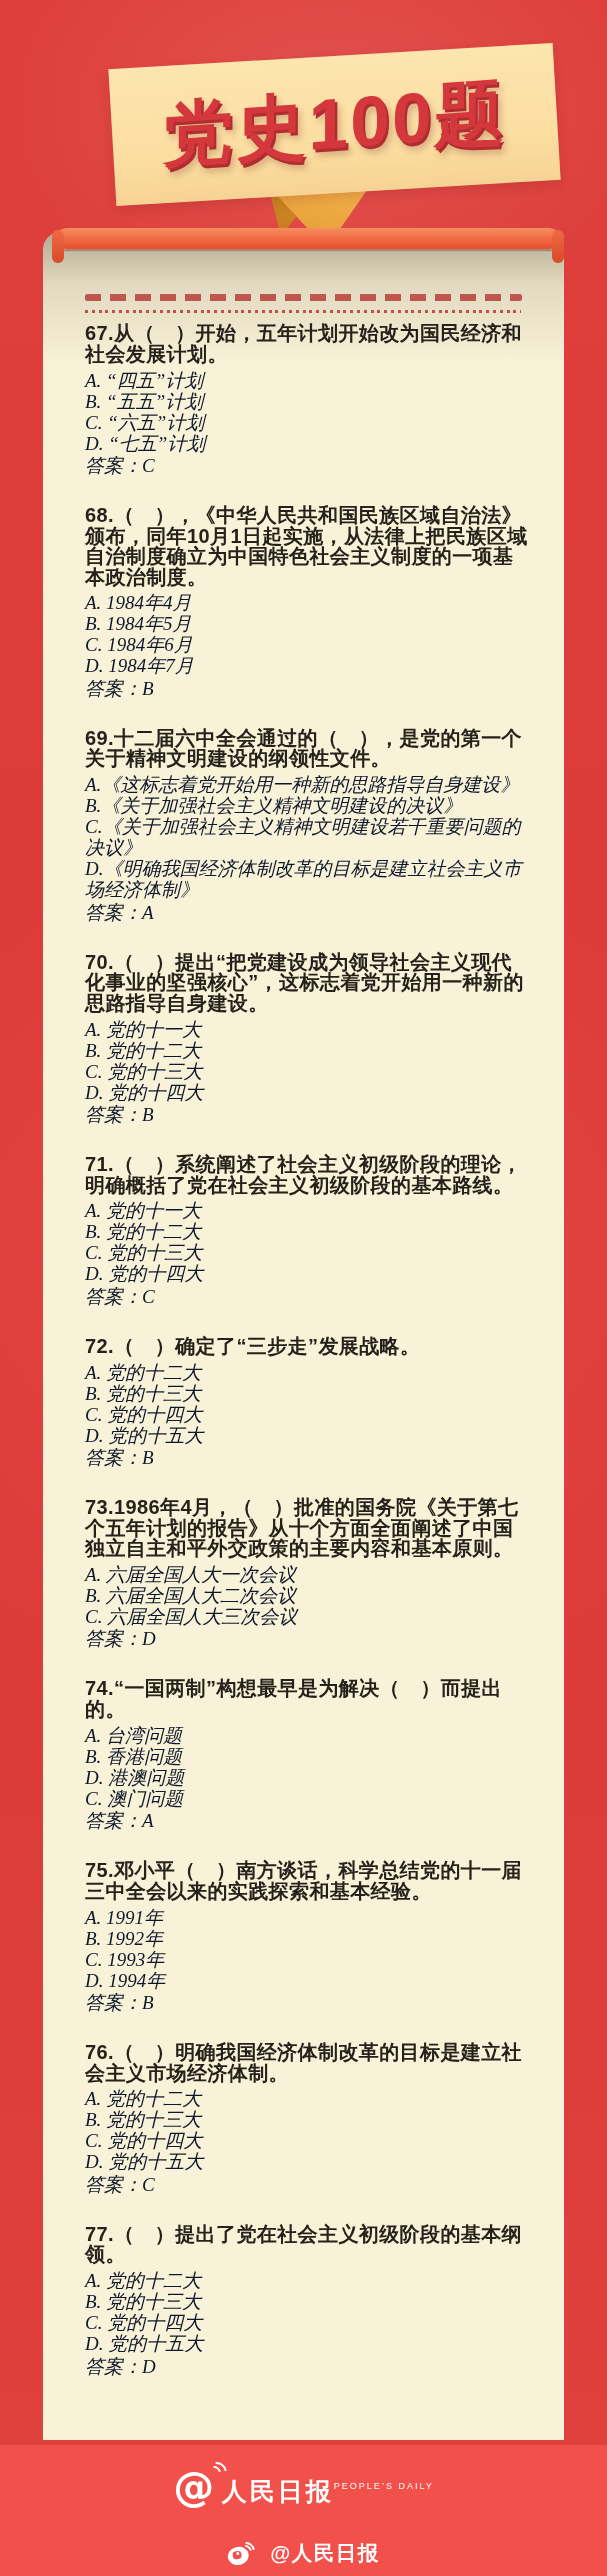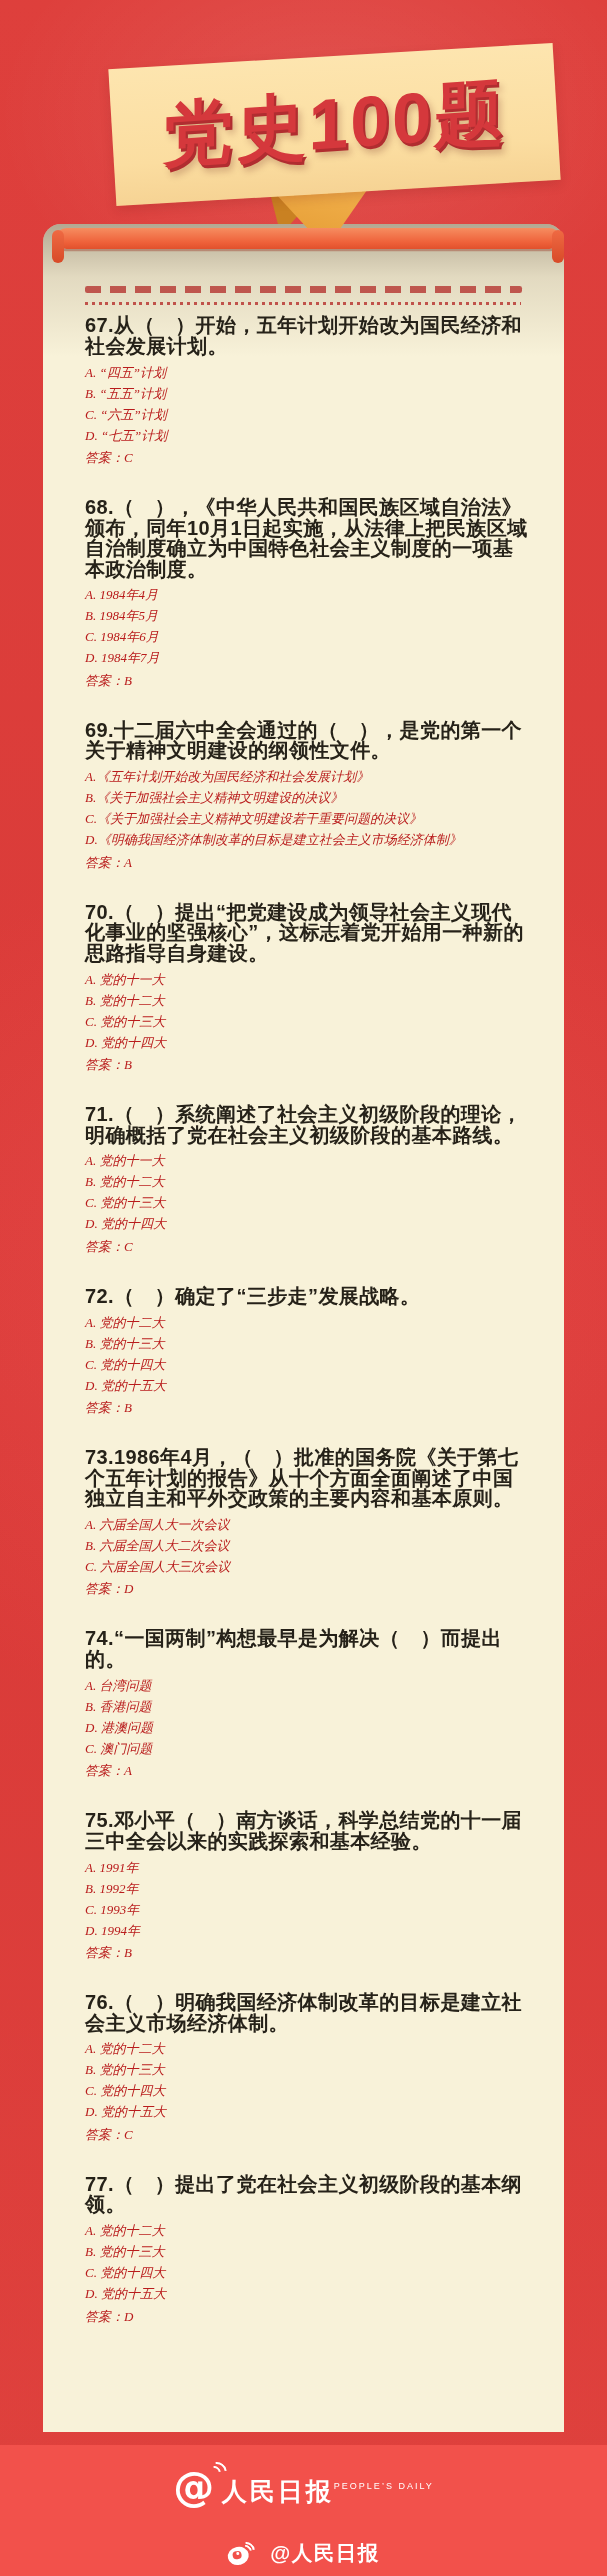--- a/index.html
+++ b/index.html
@@ -53,21 +53,21 @@
   }
   .rod::before,.rod::after{
     content:"";position:absolute;top:2.3px;width:11.4px;height:33px;border-radius:6px;
     background:linear-gradient(180deg,#ef6a43,#d84a28);
   }
   .rod::before{left:-3.8px;}
   .rod::after{right:-3.8px;}
 
   
   .paper{
-    position:absolute;left:43px;top:224px;width:521px;height:2208px;
+    position:absolute;left:43px;top:232px;width:521px;height:2208px;
     background:#f8f2d9;border-radius:18px 18px 0 0;z-index:2;
   }
   .paper-shade{
     position:absolute;left:0;right:0;top:0;height:133px;border-radius:18px 18px 0 0;
     background:linear-gradient(180deg,rgba(110,96,76,0.50) 0%,rgba(170,155,128,0.28) 40%,rgba(248,242,217,0) 100%);
     pointer-events:none;
   }
   .dash-line{
     margin:62px 42px 0 42px;height:6.8px;
     background:repeating-linear-gradient(90deg,#c5413e 0 16px,transparent 16px 25px);
@@ -79,21 +79,21 @@
   }
   .content{padding:10.6px 36px 0 42px;position:relative;}
 
   .q{margin-bottom:29px;}
   .stem{
     font-size:20px;line-height:20.5px;font-weight:700;color:#262219;
     letter-spacing:0.4px;
     font-family:"Liberation Sans","DejaVu Sans",sans-serif;
   }
   .opt,.ans{
-    font-size:13px;line-height:21px;color:#b91c1c;
+    font-size:19px;line-height:21px;color:#0f172a;
     font-family:"Liberation Serif","DejaVu Serif",serif;
     font-style:italic;
   }
   .opts{margin-top:5.3px;}
   .ans{margin-top:1.5px;}
 
   
   .footer{
     position:absolute;left:0;top:2445px;width:607px;height:131px;
     background:#f2514b;z-index:5;
@@ -168,21 +168,21 @@
           <div class="opt">B. 1984年5月</div>
           <div class="opt">C. 1984年6月</div>
           <div class="opt">D. 1984年7月</div>
         </div>
         <div class="ans">答案：B</div>
       </div>
 
       <div class="q">
         <div class="stem">69.十二届六中全会通过的（　），是党的第一个关于精神文明建设的纲领性文件。</div>
         <div class="opts">
-          <div class="opt">A.《五年计划开始改为国民经济和社会发展计划》</div>
+          <div class="opt">A.《这标志着党开始用一种新的思路指导自身建设》</div>
           <div class="opt">B.《关于加强社会主义精神文明建设的决议》</div>
           <div class="opt">C.《关于加强社会主义精神文明建设若干重要问题的决议》</div>
           <div class="opt">D.《明确我国经济体制改革的目标是建立社会主义市场经济体制》</div>
         </div>
         <div class="ans">答案：A</div>
       </div>
 
       <div class="q">
         <div class="stem">70.（　）提出“把党建设成为领导社会主义现代化事业的坚强核心”，这标志着党开始用一种新的思路指导自身建设。</div>
         <div class="opts">

